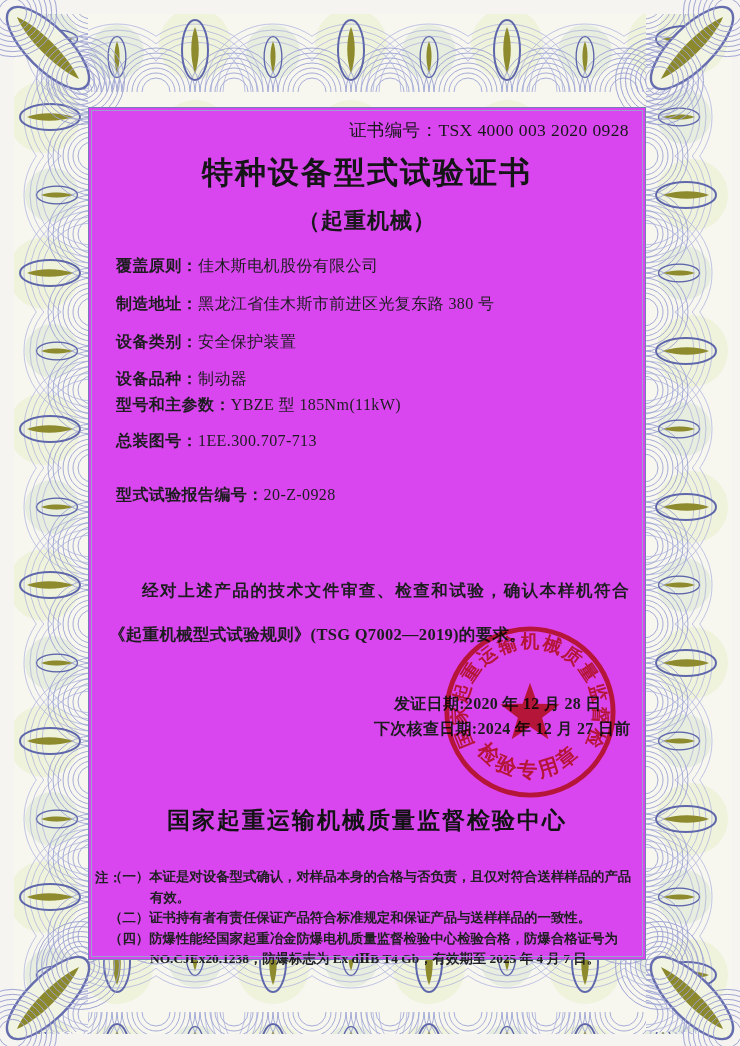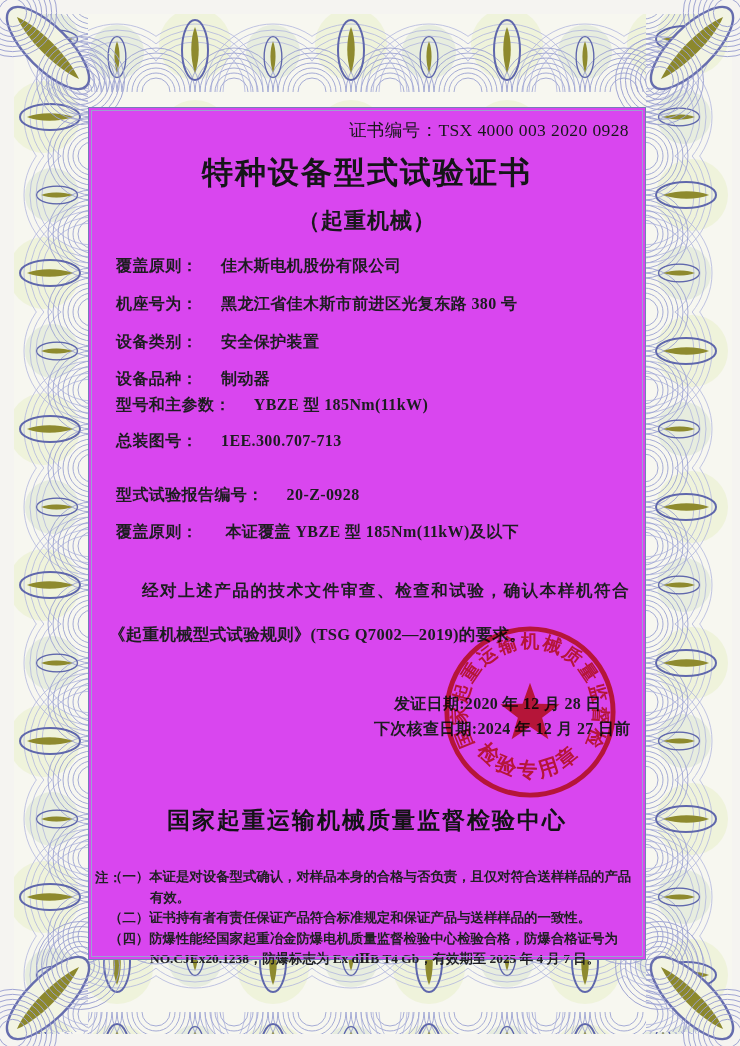--- a/index.html
+++ b/index.html
@@ -10,21 +10,21 @@
   .content-box{position:absolute;left:88px;top:107px;width:556px;height:851px;
     background:#d946ef;border:1.5px solid #767db8;z-index:1;}
   .content-box::after{content:"";position:absolute;inset:2px;border:1px solid #9ba1cf;pointer-events:none;}
   .abs{position:absolute;white-space:nowrap;}
   .cert-no{top:10px;right:16px;font-size:17.5px;color:#17171a;letter-spacing:.4px;}
   .title{top:44px;left:0;width:100%;text-align:center;font-family:"Liberation Sans","DejaVu Sans",sans-serif;
     font-size:31px;font-weight:bold;color:#151518;letter-spacing:2px;}
   .subtitle{top:98px;left:0;width:100%;text-align:center;font-family:Liberation Serif, serif;
     font-size:22px;font-weight:bold;color:#18181b;letter-spacing:1px;}
   .field{left:27px;font-size:16px;color:#1d1d20;font-weight:600;letter-spacing:.4px;}
-  .field .val{font-weight:700;margin-left:23px;}
+  .field .val{font-weight:400;}
   .statement{position:absolute;left:20px;top:461px;width:520px;font-size:16.5px;line-height:44px;
     color:#1d1d20;text-indent:2em;text-align:justify;white-space:normal;font-weight:600;letter-spacing:.3px;}
   .date-line{font-size:16px;color:#1c1c1f;font-weight:600;letter-spacing:.3px;}
   .issuer{top:697px;left:0;width:100%;text-align:center;font-size:23px;font-weight:bold;
     color:#131316;letter-spacing:2px;}
   .notes{position:absolute;left:4px;top:759px;width:548px;font-size:13.4px;line-height:20.5px;
     color:#202023;white-space:normal;font-weight:600;}
   .notes .note-label{position:absolute;left:2px;top:1px;}
   .note-items{margin-left:16px;}
   .note-item{text-indent:-41px;padding-left:41px;}
@@ -121,39 +121,36 @@
       <span>证书编号：</span><span>TSX 4000 003 2020 0928</span>
     </div>
 
     <div class="abs title">特种设备型式试验证书</div>
     <div class="abs subtitle">（起重机械）</div>
 
     <div class="abs field" style="top:148px">
       <span>覆盖原则：</span><span class="val">佳木斯电机股份有限公司</span>
     </div>
     <div class="abs field" style="top:186px">
-      <span>机座号为：</span><span class="val">黑龙江省佳木斯市前进区光复东路 380 号</span>
+      <span>制造地址：</span><span class="val">黑龙江省佳木斯市前进区光复东路 380 号</span>
     </div>
     <div class="abs field" style="top:224px">
       <span>设备类别：</span><span class="val">安全保护装置</span>
     </div>
     <div class="abs field" style="top:261px">
       <span>设备品种：</span><span class="val">制动器</span>
     </div>
     <div class="abs field" style="top:287px">
       <span>型号和主参数：</span><span class="val">YBZE 型 185Nm(11kW)</span>
     </div>
     <div class="abs field" style="top:323px">
       <span>总装图号：</span><span class="val">1EE.300.707-713</span>
     </div>
     <div class="abs field" style="top:377px">
       <span>型式试验报告编号：</span><span class="val">20-Z-0928</span>
-    </div>
-    <div class="abs field" style="top:414px">
-      <span>覆盖原则：</span>&nbsp;<span class="val">本证覆盖 YBZE 型 185Nm(11kW)及以下</span>
     </div>
 
     <div class="statement">经对上述产品的技术文件审查、检查和试验，确认本样机符合《起重机械型式试验规则》(TSG Q7002—2019)的要求。</div>
 
     <div class="abs date-line" style="left:305px;top:586px">
       <span>发证日期:</span><span>2020 年 12 月 28 日</span>
     </div>
     <div class="abs date-line" style="left:285px;top:611px">
       <span>下次核查日期:</span><span>2024 年 12 月 27 日前</span>
     </div>

